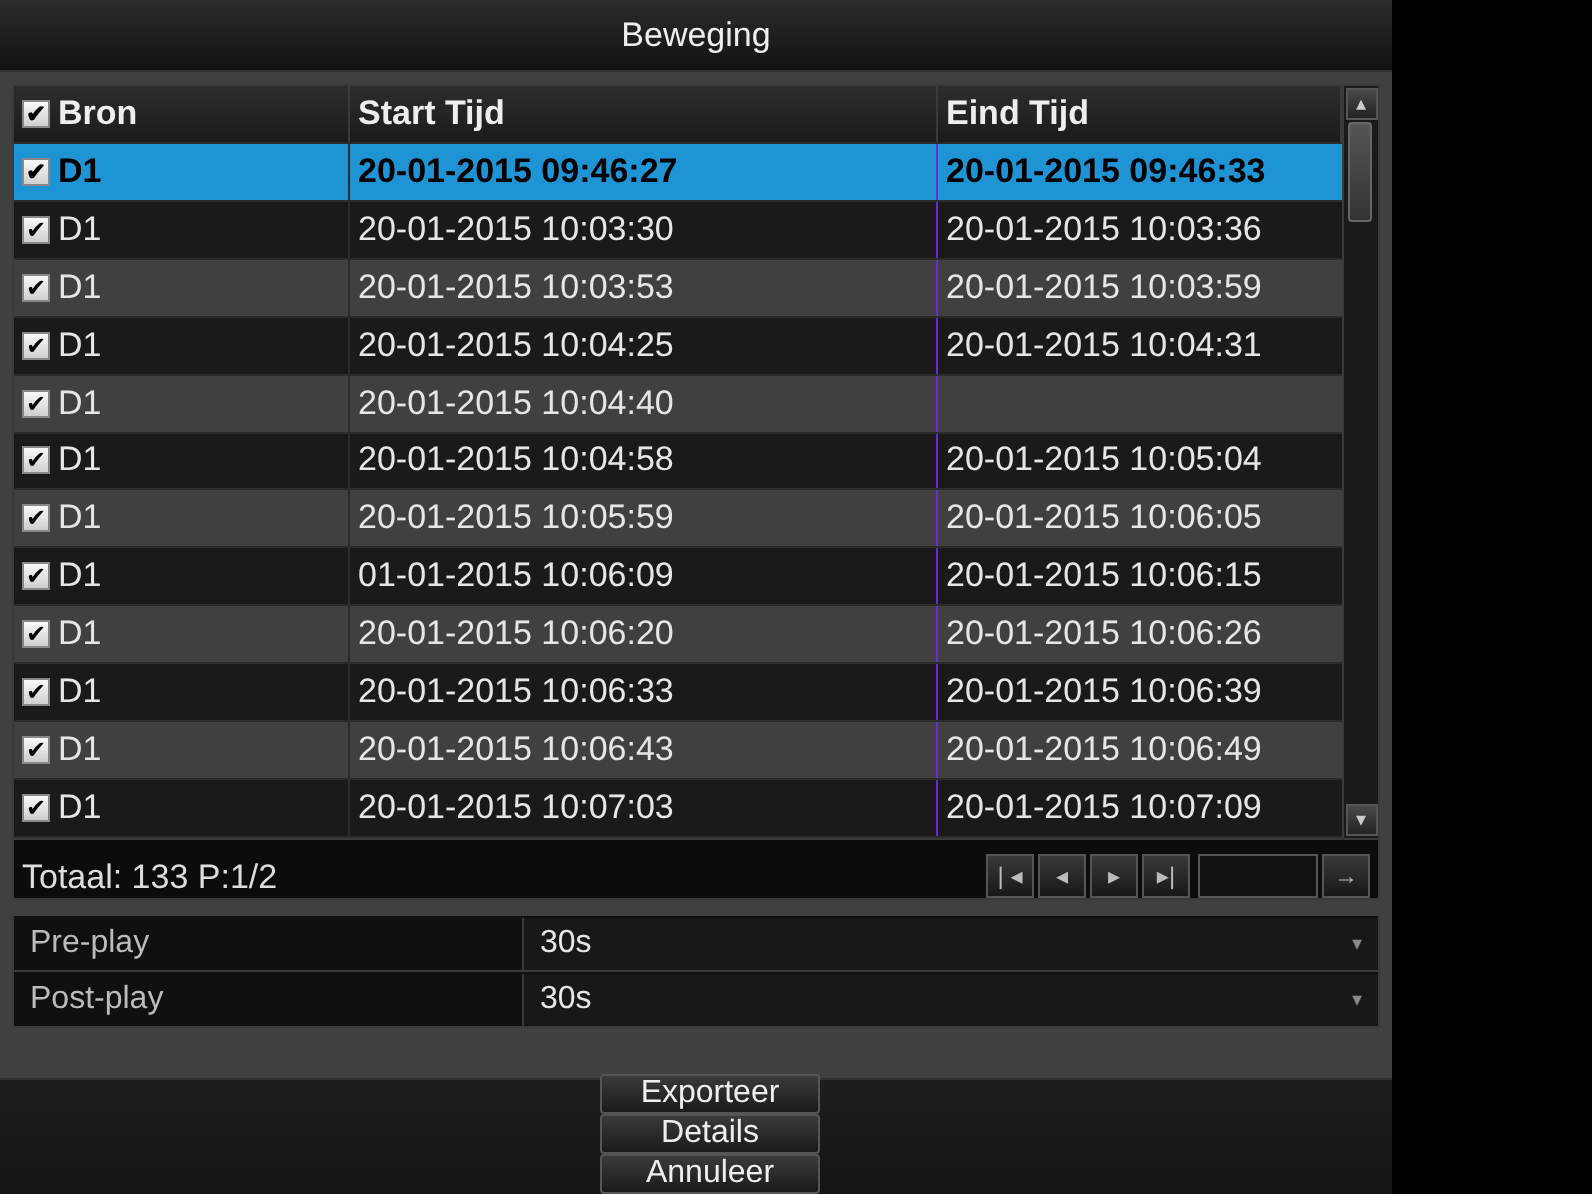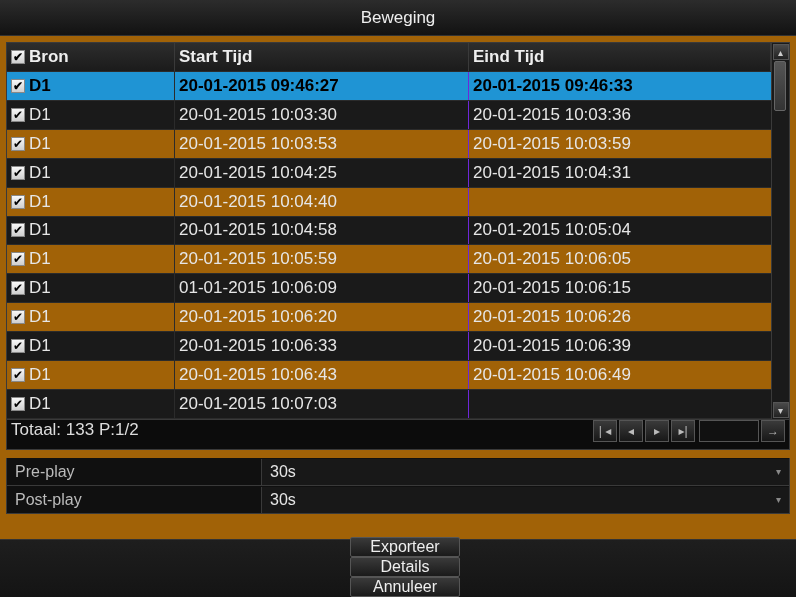--- a/index.html
+++ b/index.html
@@ -5,23 +5,23 @@
   * { box-sizing: border-box; margin: 0; padding: 0; }
   html, body {
     width: 796px; height: 597px;
     background: #000;
     font-family: Arial, Helvetica, sans-serif;
     font-size: 16px;
     color: #ddd;
     overflow: hidden;
   }
   .window {
-    width: 796px; height: 597px;
+    width: 696px; height: 597px;
     display: flex; flex-direction: column;
-    background: #a16207;
+    background: #404040;
   }
   .titlebar {
     height: 36px;
     display: flex; align-items: center; justify-content: center;
     background: linear-gradient(#2c2c2c,#121212);
     border-bottom: 1px solid #333;
     color: #eee;
     font-size: 17px;
   }
   .content {
@@ -93,21 +93,21 @@
   .sb-track { flex:1; width:100%; position:relative; }
   .sb-thumb {
     position:absolute; top:0; left:2px;
     width:12px; height:50px;
     background:linear-gradient(#555,#333);
     border:1px solid #666;
     border-radius:2px;
     cursor:pointer;
   }
   .pager-row {
-    display:flex; align-items:flex-start;
+    display:flex; align-items:flex-end;
     height:30px;
     color:#ddd; font-size:17px;
     padding:0 4px;
     border:1px solid #3a3a3a;
     border-top:none;
     background:#0c0c0c;
   }
   .pager-spacer { flex:1; }
   .pager-btn {
     width:24px; height:22px;
@@ -282,20 +282,21 @@
             </div>
             <div class="cell c-start">20-01-2015 10:06:43</div>
             <div class="cell c-end">20-01-2015 10:06:49</div>
           </div>
           <div class="row alt">
             <div class="cell c-src">
               <span class="chk">✔</span>
               <span>D1</span>
             </div>
             <div class="cell c-start">20-01-2015 10:07:03</div>
+            <div class="cell c-end">20-01-2015 10:07:09</div>
           </div>
         </div>
       <div class="scrollbar">
         <div class="sb-btn">▴</div>
         <div class="sb-track">
           <div class="sb-thumb"></div>
         </div>
         <div class="sb-btn">▾</div>
       </div>
     </div>

